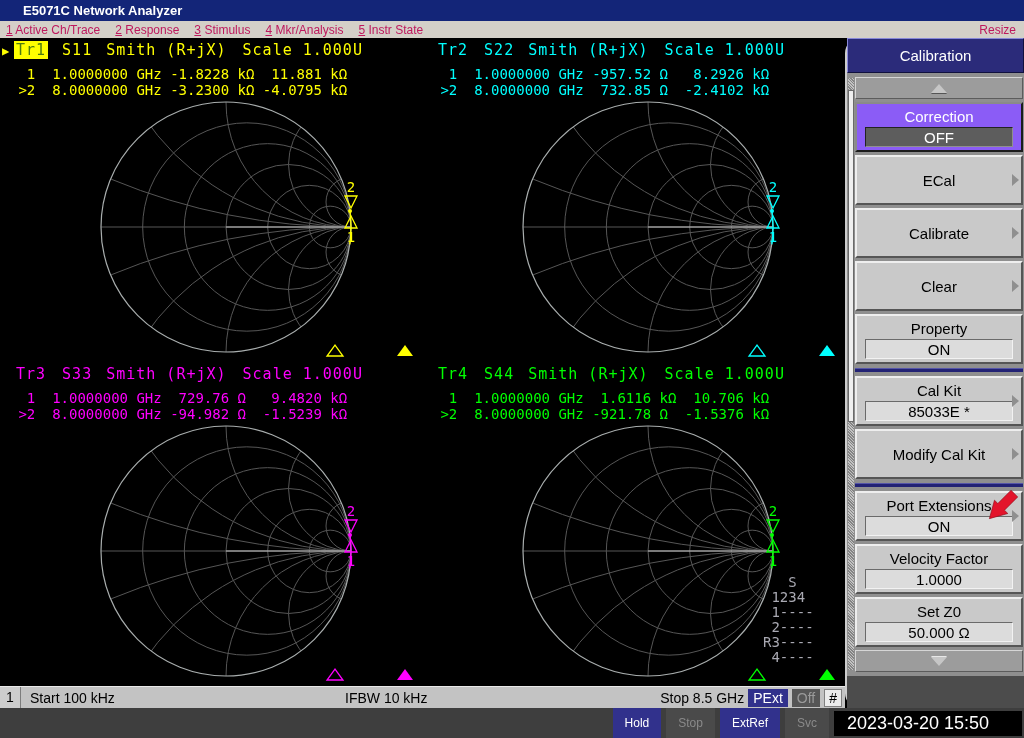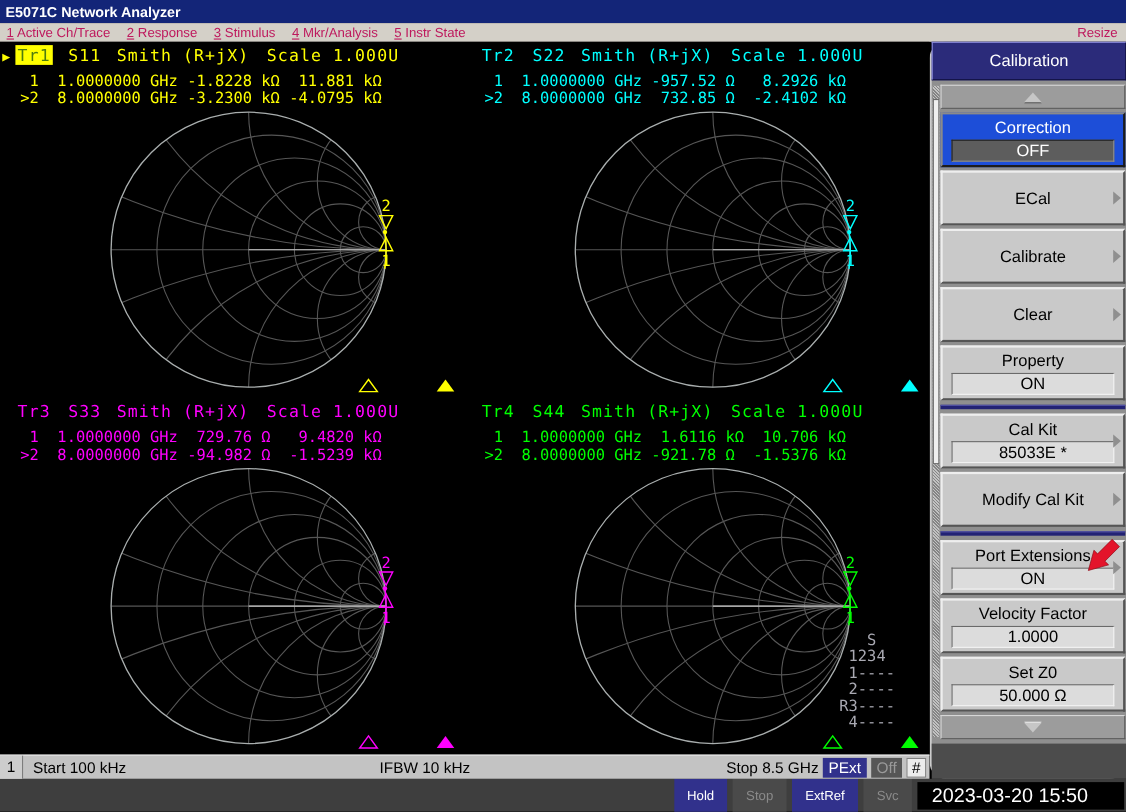--- a/index.html
+++ b/index.html
@@ -1,21 +1,21 @@
 <!DOCTYPE html>
 <html><head>
 <meta charset="utf-8">
 <style>
   html,body{margin:0;padding:0;}
   body{width:1024px;height:738px;overflow:hidden;background:#000;
        font-family:"Liberation Sans",sans-serif;position:relative;}
 
   
   .titlebar{height:21px;background:#132578;color:#fff;font-weight:bold;
-            font-size:13px;line-height:21px;padding-left:5px;}
+            font-size:13px;line-height:21px;padding-left:23px;}
   .menubar{height:17px;background:#d4d0c8;display:flex;align-items:center;
            font-size:12px;color:#be185d;}
   .menu-item{margin-left:15px;cursor:default;}
   .menu-item:first-child{margin-left:6px;}
   .mkey{text-decoration:underline;}
   .menu-resize{margin-left:auto;margin-right:8px;}
 
   
   .main{display:flex;height:670px;}
   .display{width:845px;position:relative;background:#000;}
@@ -71,21 +71,21 @@
   .tri-down{width:0;height:0;border-left:8px solid transparent;border-right:8px solid transparent;
           border-top:9px solid #c6c6c6;filter:drop-shadow(0 -1px 0 #e8e8e8);}
   .sk-btn{height:50px;margin:0 1px 3px 8px;background:#c9c9c9;position:relative;flex:none;
           border:2px solid;border-color:#eeeeee #555555 #555555 #eeeeee;
           display:flex;flex-direction:column;align-items:center;justify-content:center;
           font-size:15px;color:#000;box-sizing:border-box;}
   .sk-label{line-height:19px;}
   .sk-val{width:148px;height:20px;background:#dcdcdc;margin-top:1px;
           border:1px solid;border-color:#6a6a6a #f2f2f2 #f2f2f2 #6a6a6a;
           display:flex;align-items:center;justify-content:center;font-size:15px;box-sizing:border-box;}
-  .sk-btn.dark{background:#1d4ed8;color:#fff;border-color:#8a8a8a #1c1c1c #1c1c1c #8a8a8a;}
+  .sk-btn.dark{background:#8b5cf6;color:#fff;border-color:#8a8a8a #1c1c1c #1c1c1c #8a8a8a;}
   .sk-btn.dark .sk-val{background:#5d5d5d;color:#fff;border-color:#222 #8f8f8f #8f8f8f #222;}
   .sk-arrow{position:absolute;right:2px;top:50%;transform:translateY(-50%);width:0;height:0;
             border-top:6px solid transparent;border-bottom:6px solid transparent;
             border-left:7px solid #8f8f8f;}
   .sk-sep{height:3px;background:#222274;border-top:1px solid #5555a8;
           margin:1px 1px 4px 8px;flex:none;}
   .sk-footer{flex:1;background:#4c4c4c;margin-top:1px;}
   .annot-arrow{position:absolute;left:133px;top:440px;z-index:6;pointer-events:none;}
 
   

